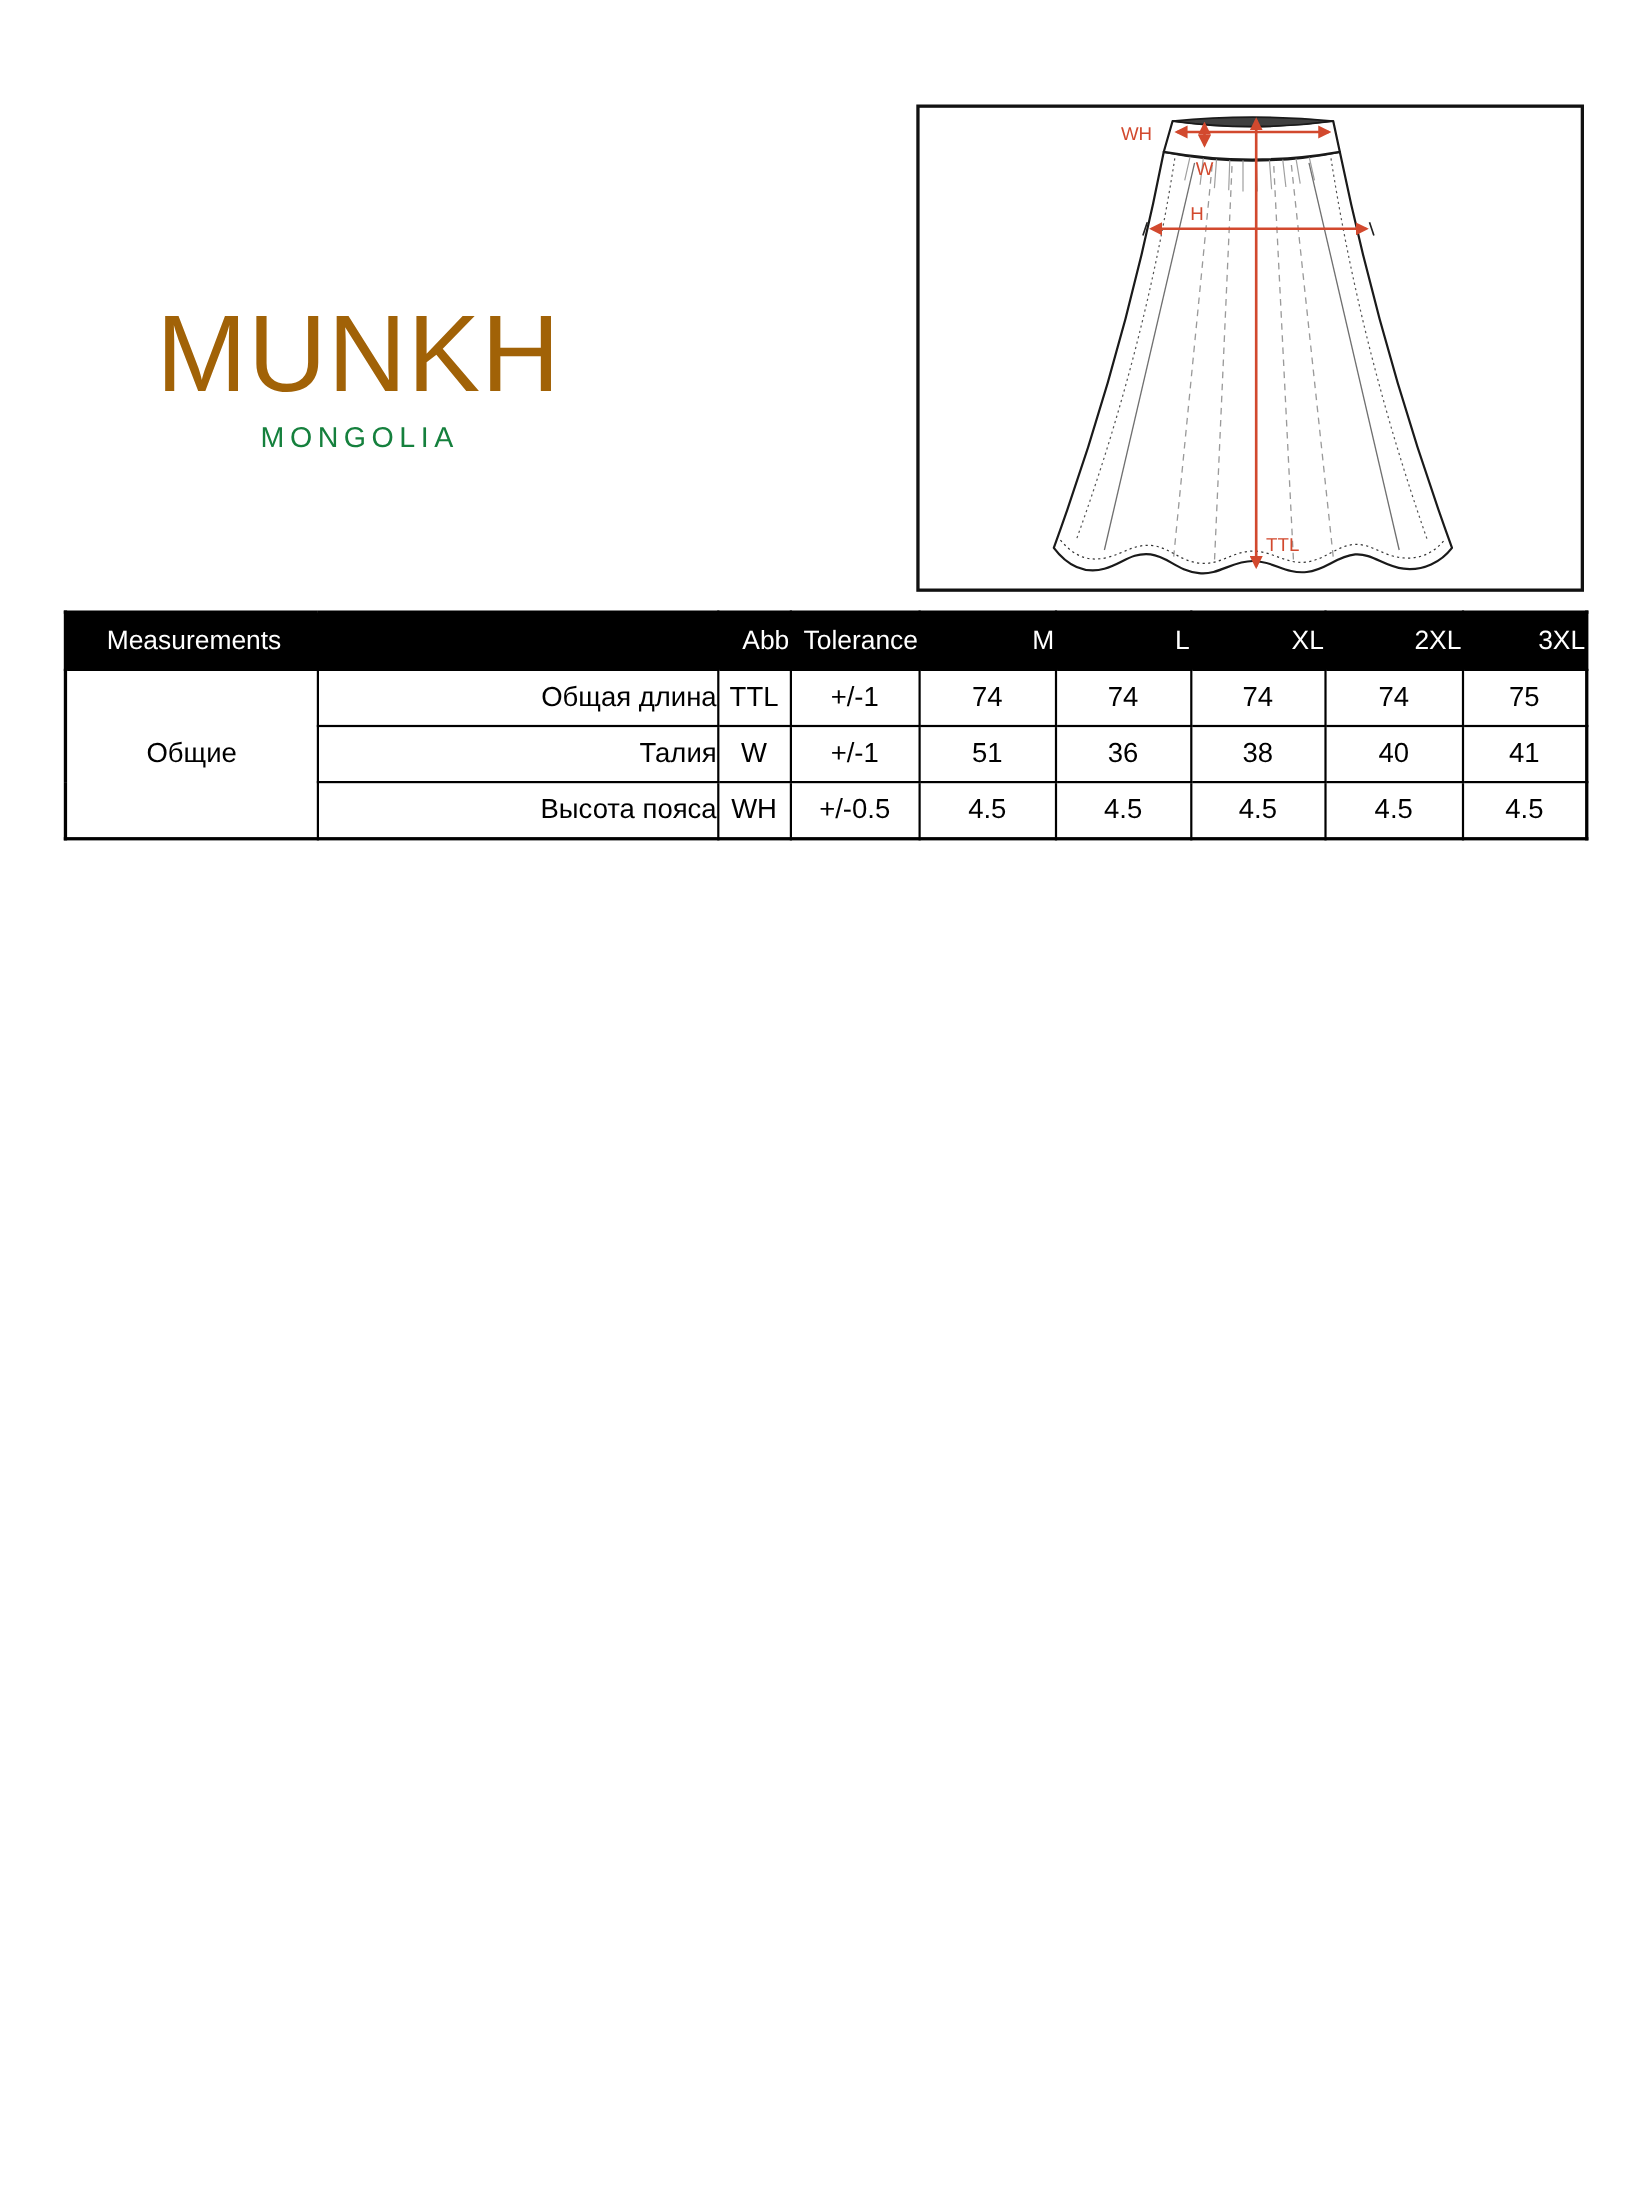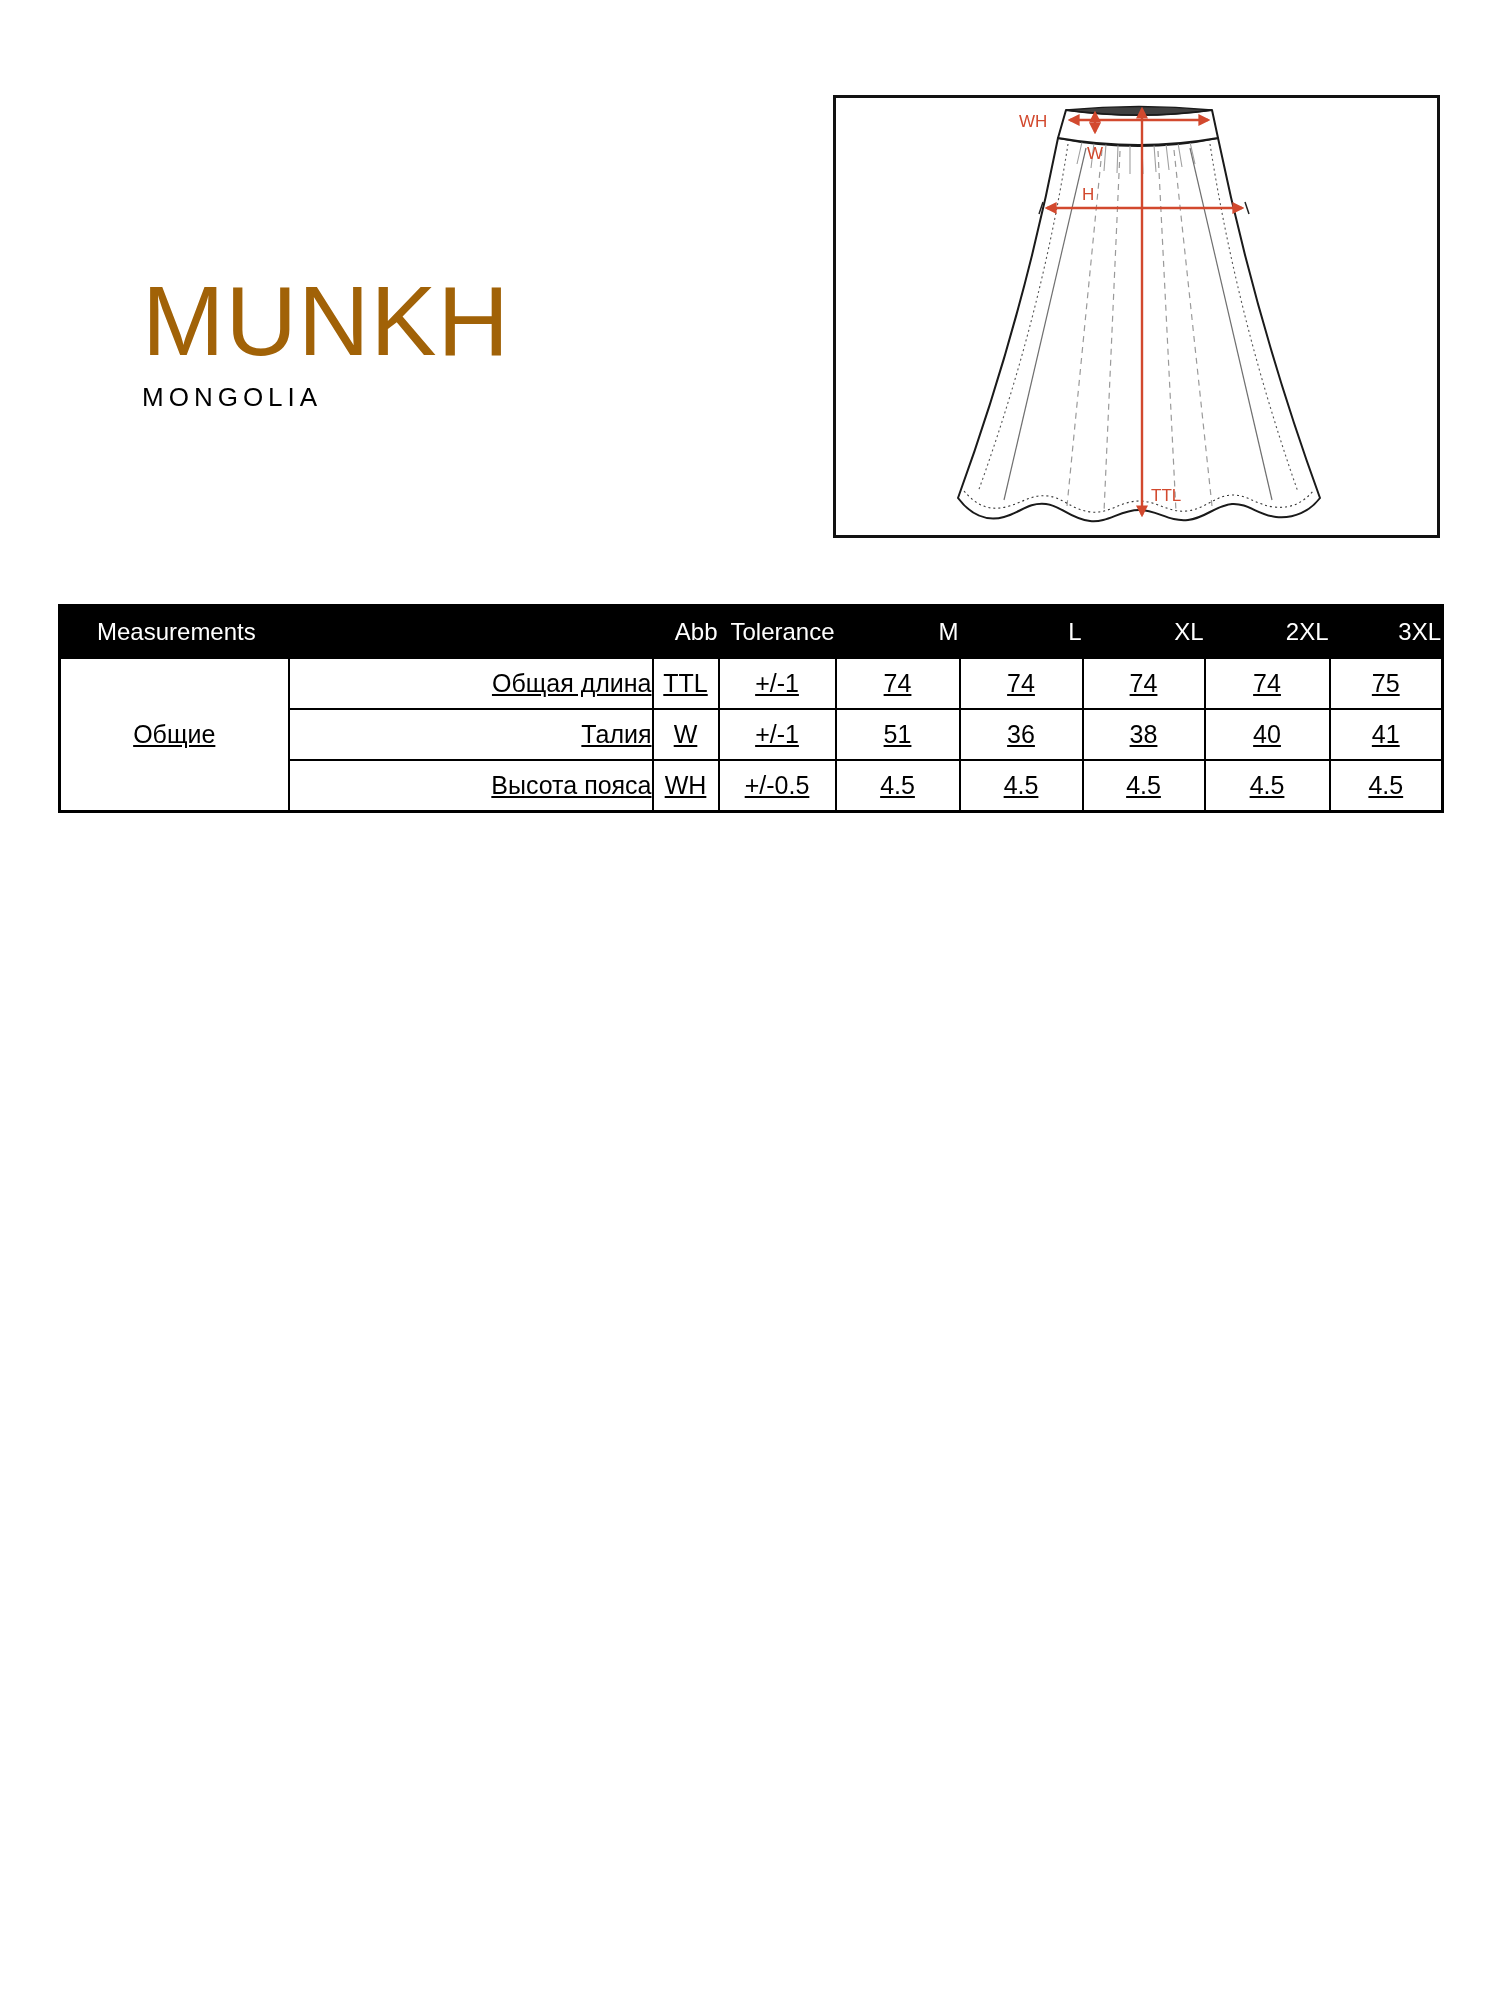--- a/index.html
+++ b/index.html
@@ -8,34 +8,34 @@
     font-family:"Liberation Sans", sans-serif;
   }
   
   .logo-brand{
     position:absolute;left:142px;top:271px;
     font-size:99px;line-height:1;letter-spacing:1px;
     color:#a16207;white-space:nowrap;
   }
   .logo-sub{
     position:absolute;left:142px;top:384px;width:370px;
-    text-align:left;font-size:26px;line-height:1;letter-spacing:5px;
-    color:#000000;white-space:nowrap;
+    text-align:center;font-size:26px;line-height:1;letter-spacing:5px;
+    color:#15803d;white-space:nowrap;
   }
   
   .diagram{
     position:absolute;left:833px;top:95px;width:601px;height:437px;
     border:3px solid #111;background:#fff;
   }
   .diagram svg{display:block;width:100%;height:100%;}
   
   .spec-table{
-    position:absolute;left:58px;top:604px;width:1383px;
+    position:absolute;left:58px;top:555px;width:1383px;
     border-collapse:collapse;table-layout:fixed;
-    font-size:25px;color:#000;text-decoration:underline;
+    font-size:25px;color:#000;
   }
   .spec-table, .spec-table td, .spec-table th{border:2px solid #000;}
   .spec-table{border:3px solid #000;}
   .spec-table th{
     background:#000;color:#fff;font-weight:400;font-size:24px;
     height:50px;padding:0;text-align:right;
   }
   .spec-table th.th-meas{text-align:left;padding-left:36px;}
   .spec-table td{height:49px;text-align:center;padding:0;background:#fff;}
   .spec-table td.name{text-align:right;padding-left:6px;}

